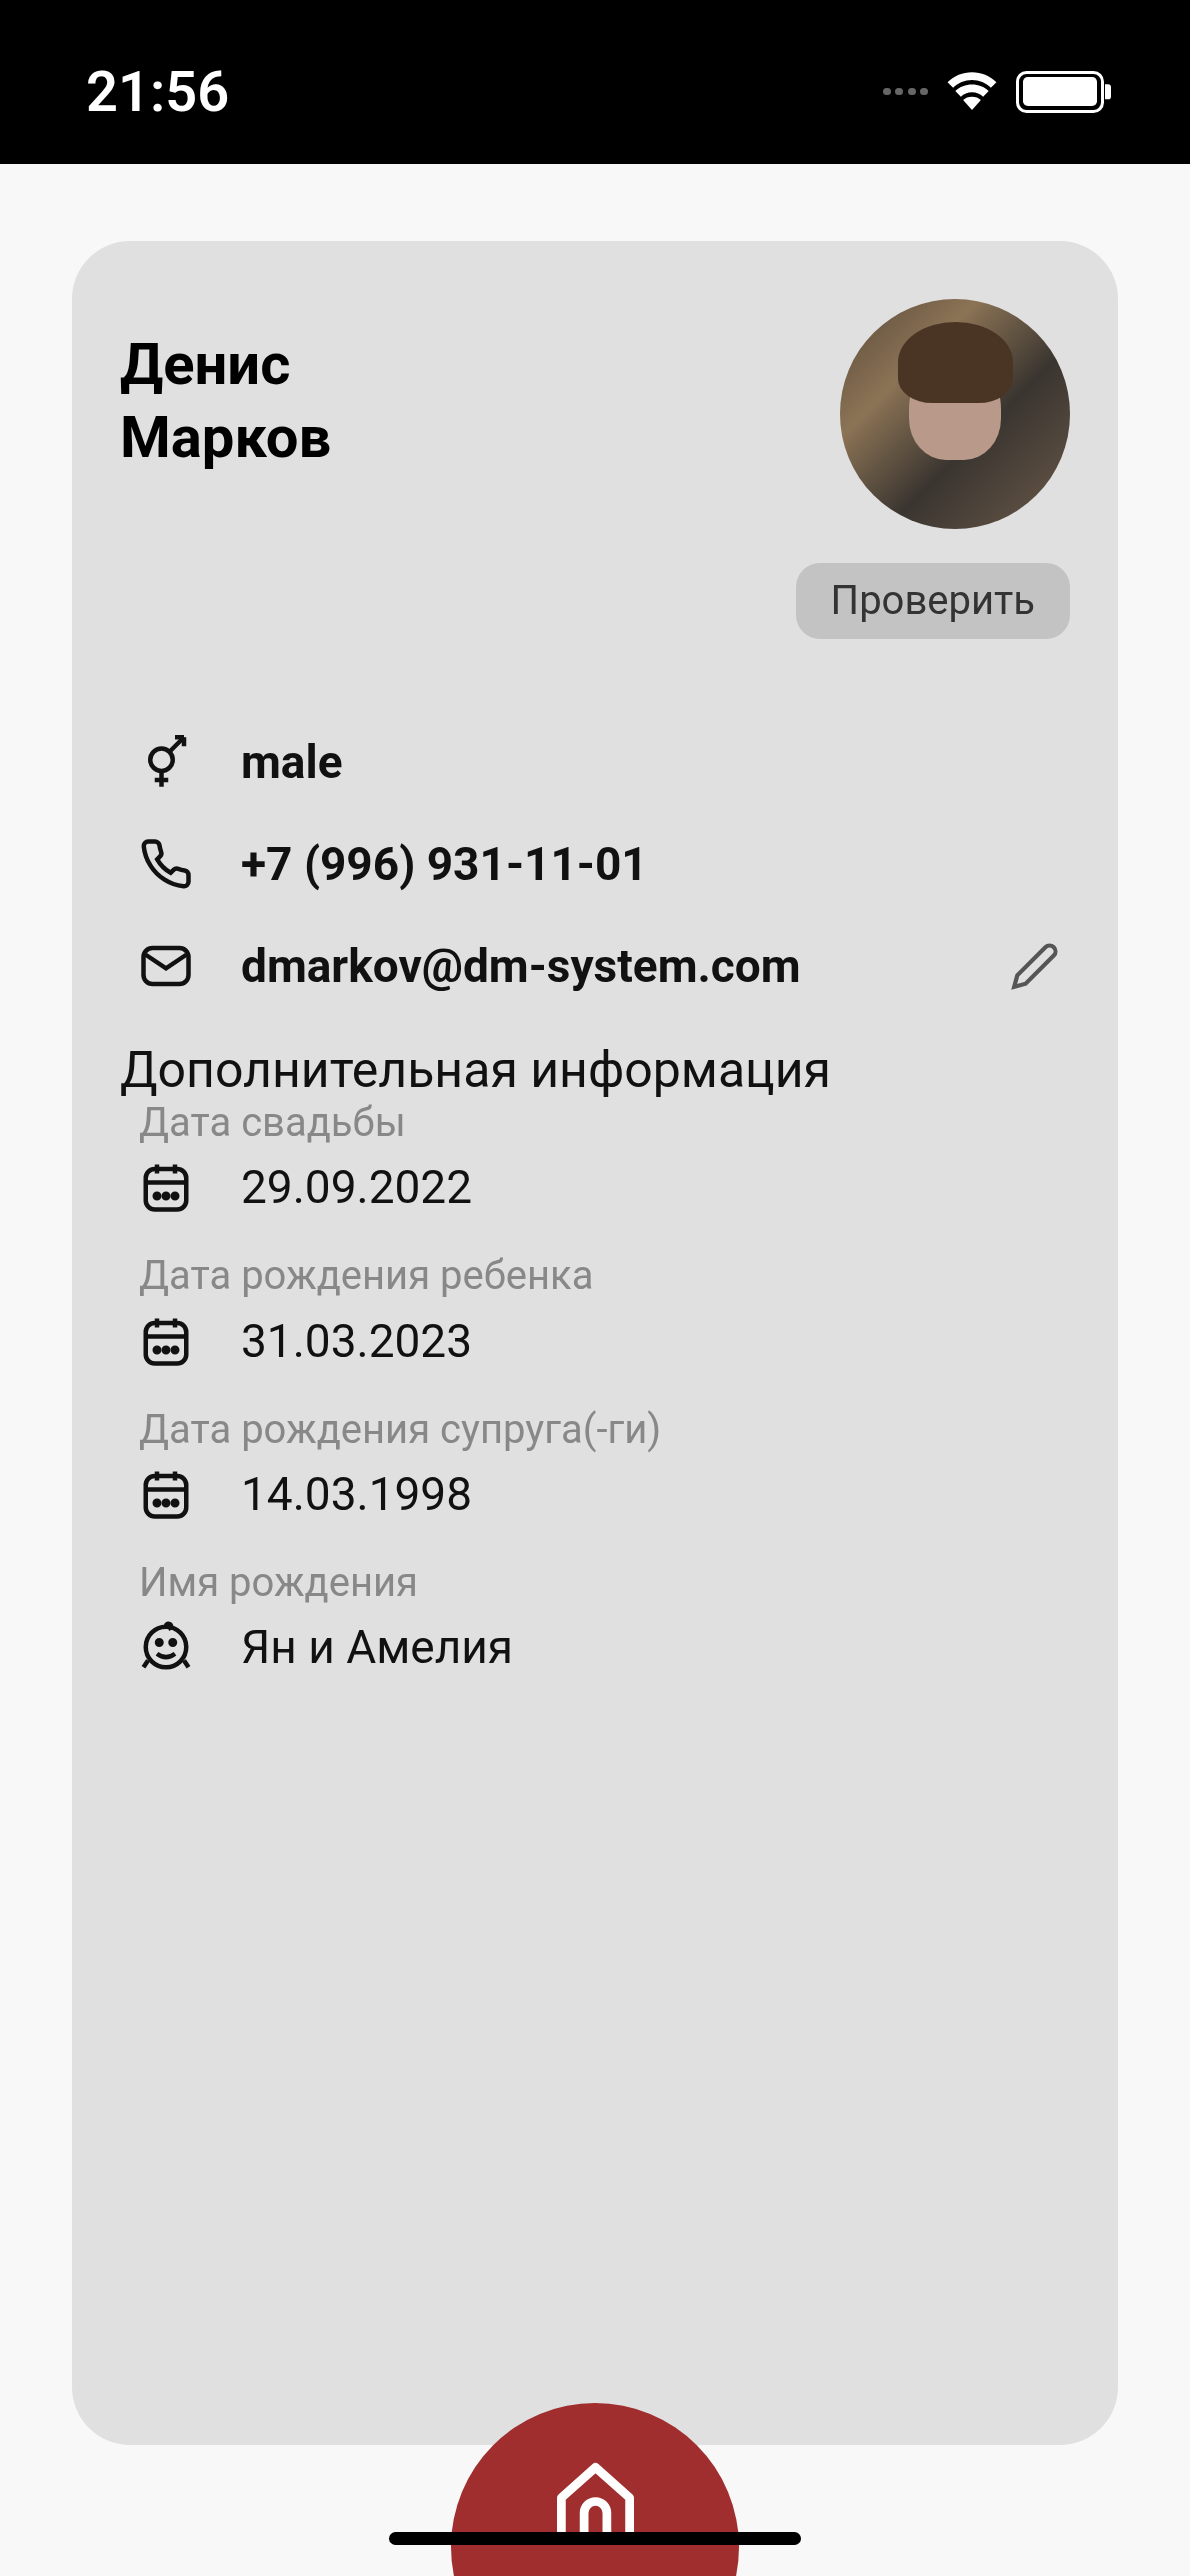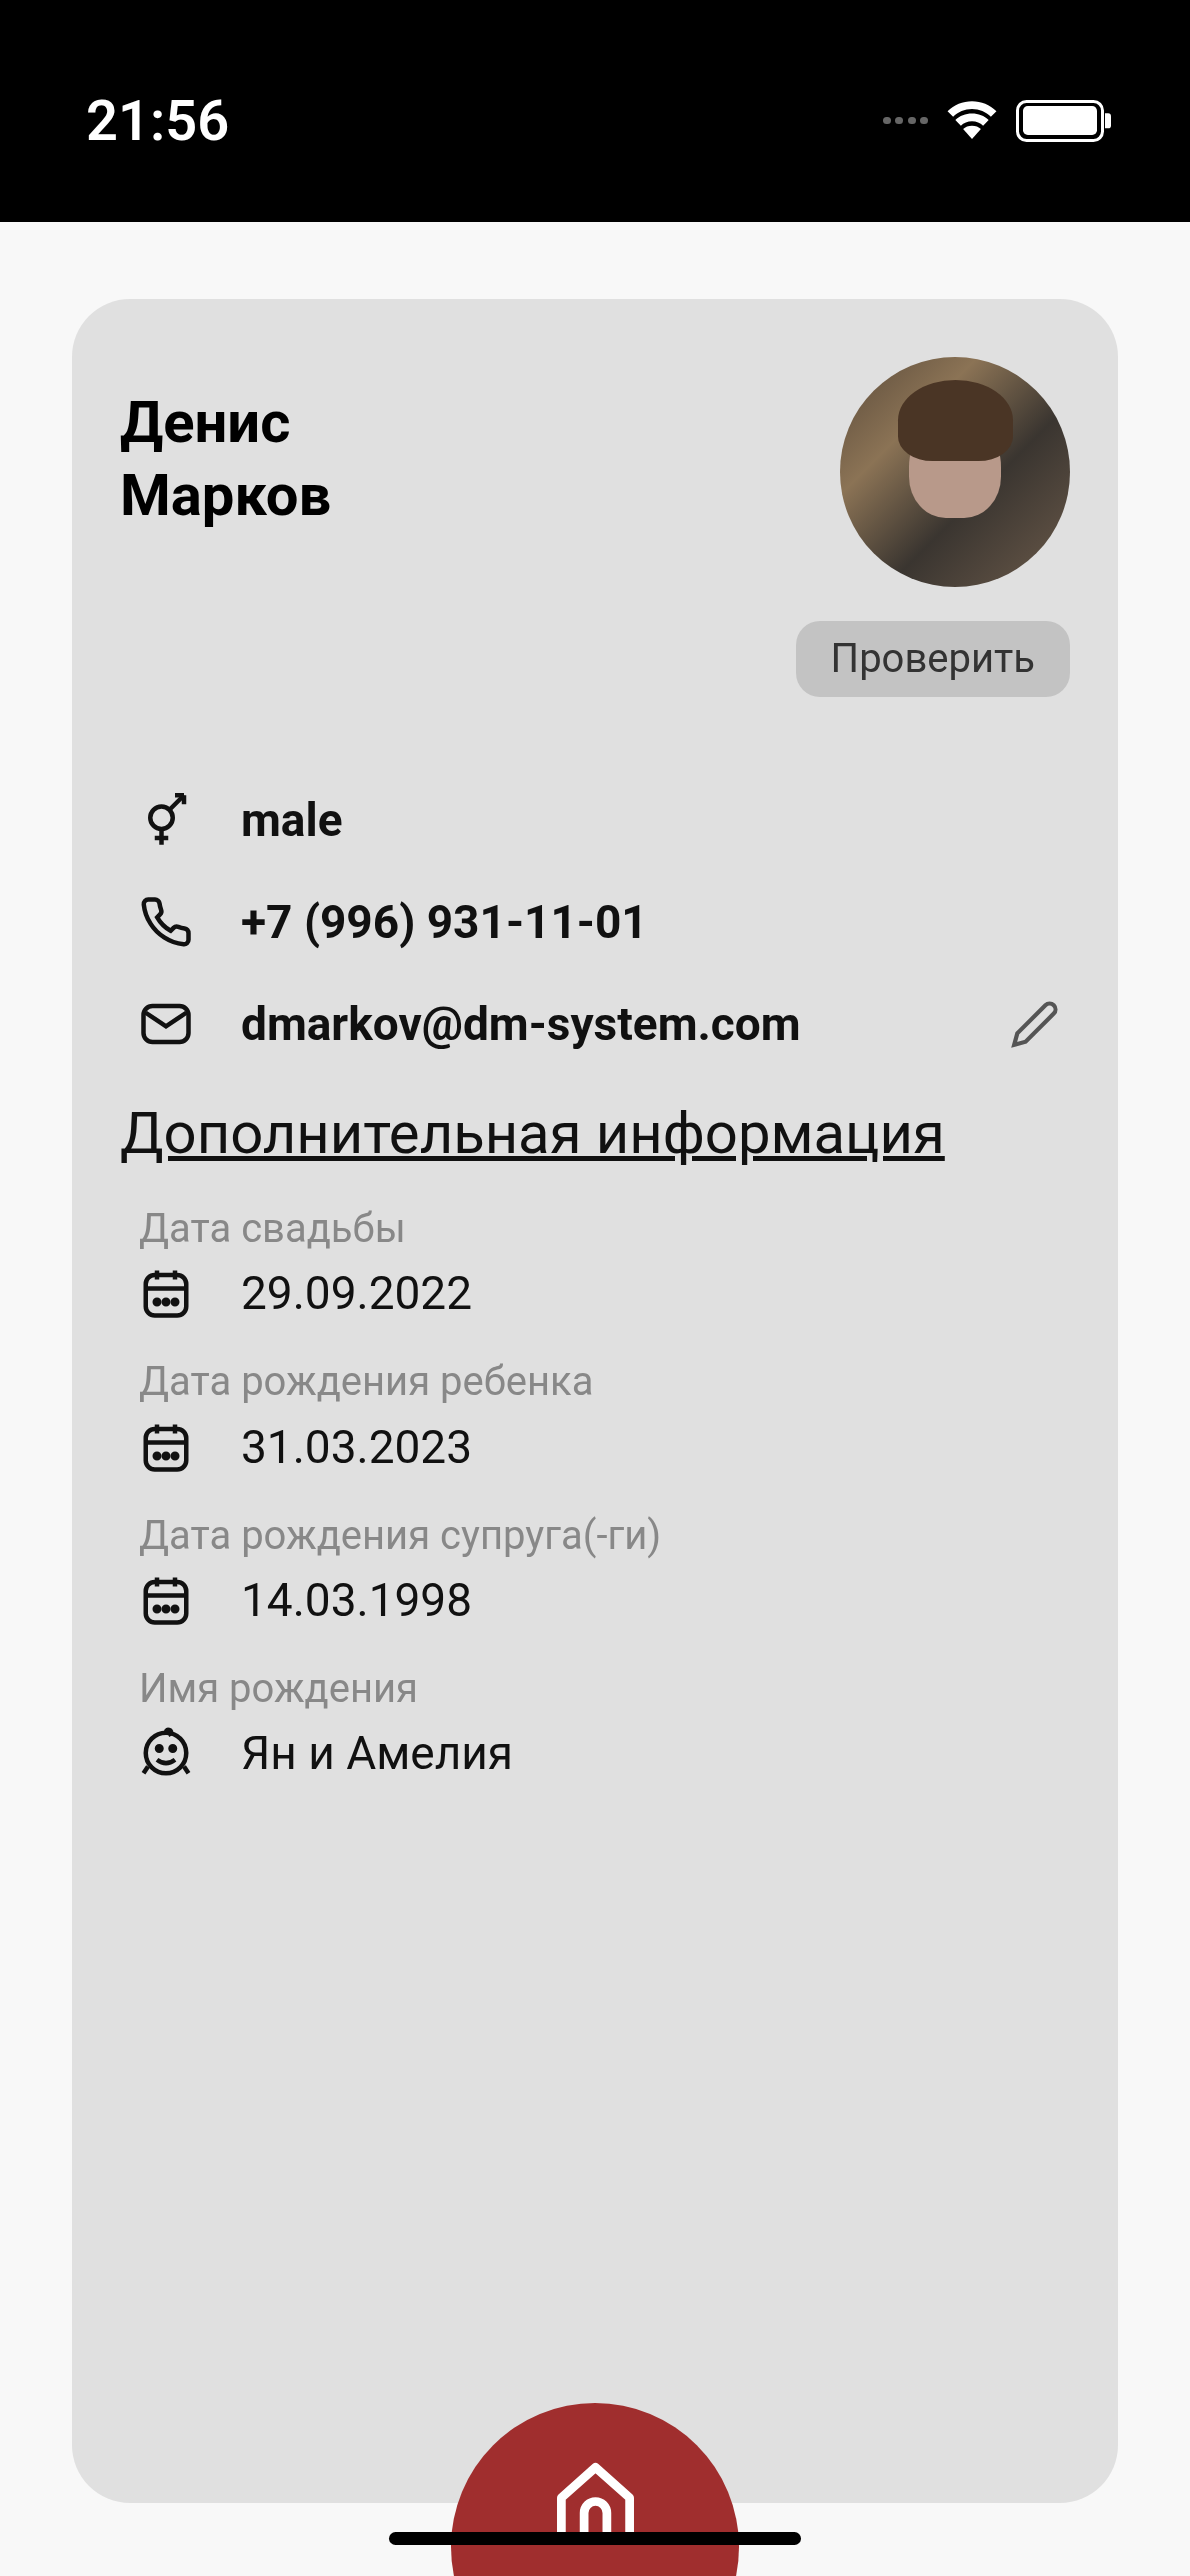--- a/index.html
+++ b/index.html
@@ -12,21 +12,21 @@
     body {
       width: 1190px;
       height: 2576px;
       background: #f8f8f8;
       position: relative;
       overflow: hidden;
     }
 
     .status-bar {
       width: 100%;
-      height: 222px;
+      height: 164px;
       background: #000;
       display: flex;
       justify-content: space-between;
       align-items: center;
       padding: 0 86px;
       padding-top: 19px;
     }
 
     .status-time {
       color: #fff;
@@ -197,25 +197,23 @@
       width: 50px;
       height: 50px;
     }
 
     .edit-btn svg {
       width: 100%;
       height: 100%;
     }
 
     .section-title {
-      font-size: 58px;
+      font-size: 50px;
       color: #111;
       margin-top: 38px;
-      margin-bottom: 38px;
-      text-decoration: underline;
     }
 
     .sub-label {
       font-size: 40px;
       color: #888;
       margin-bottom: 14.4px;
       padding-left: 19px;
     }
 
     .sub-row {

